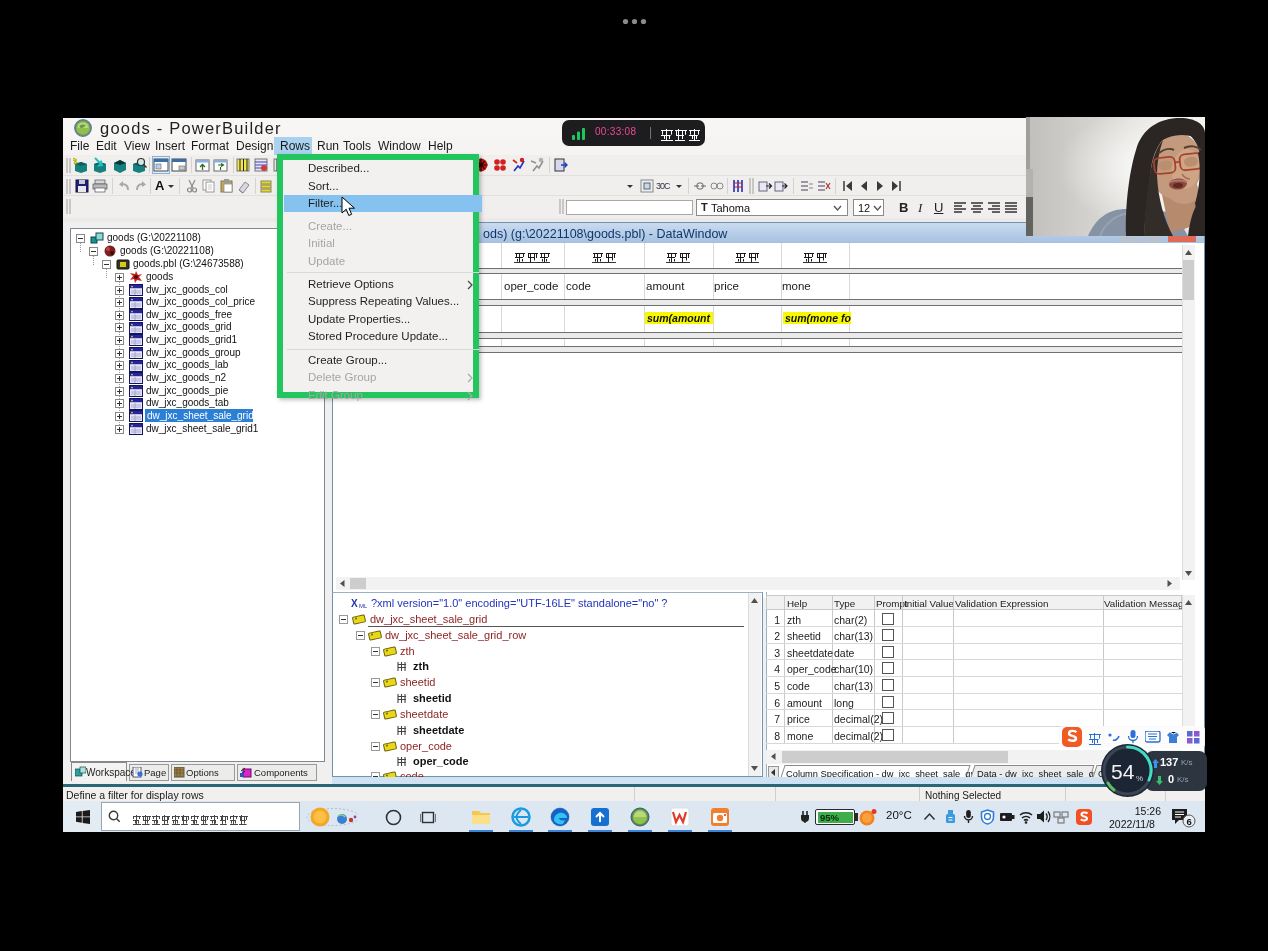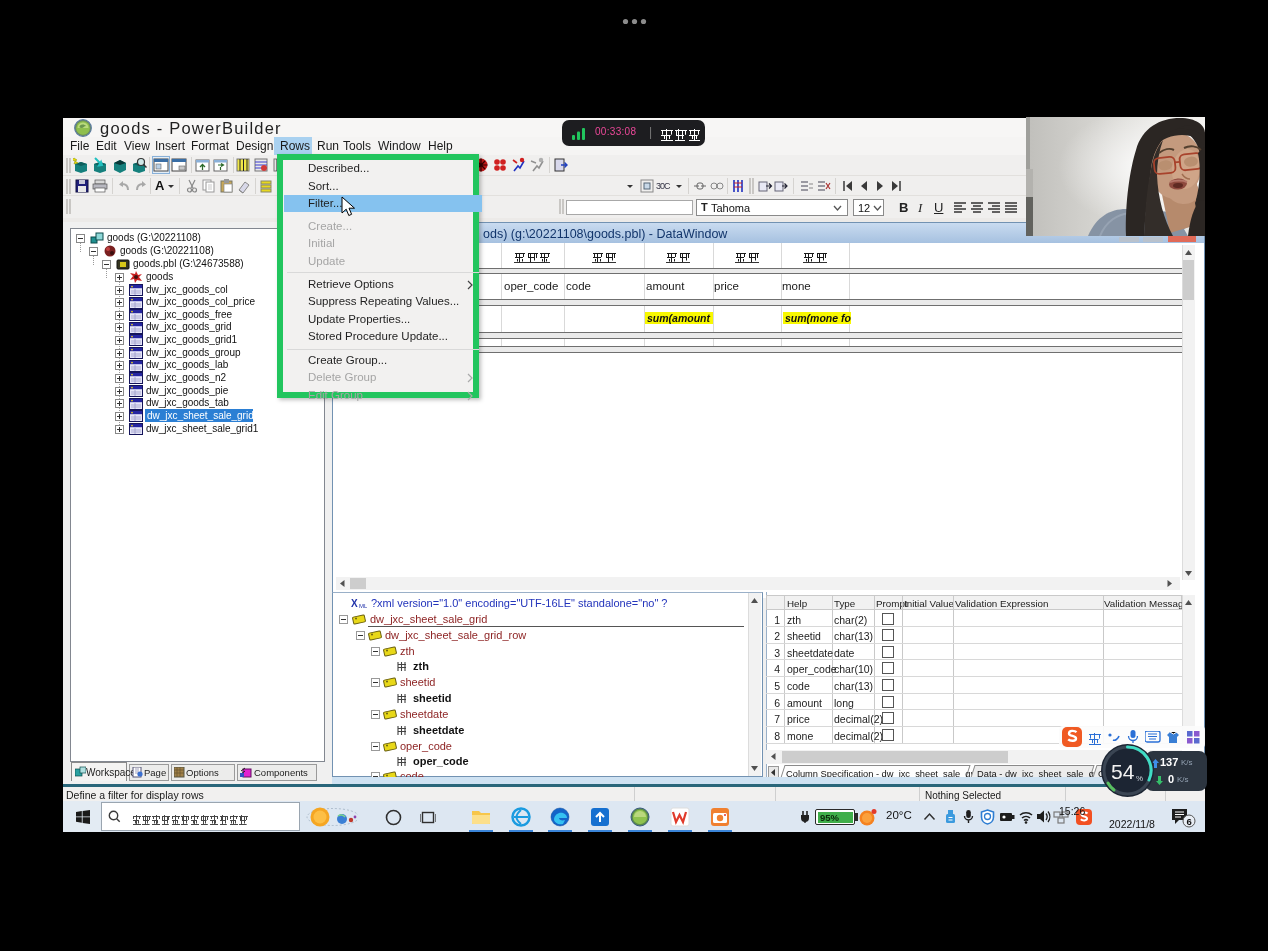--- a/index.html
+++ b/index.html
@@ -860,21 +860,21 @@
     </svg>
 <svg class="a" style="left:990px;top:8px" width="17" height="16">
       <rect x="1" y="3" width="6" height="5" fill="none" stroke="#7a7a7a" stroke-width="1.2"></rect>
       <rect x="9" y="3" width="6" height="5" fill="none" stroke="#7a7a7a" stroke-width="1.2"></rect>
       <rect x="5" y="9" width="6" height="5" fill="none" stroke="#7a7a7a" stroke-width="1.2"></rect>
     </svg>
 <svg class="a" style="left:1012px;top:7px" width="18" height="18">
       <rect x="1" y="1" width="16" height="16" rx="4" fill="#f25022"></rect>
       <path d="M12.5 5.5c-1.5-1.5-6-1.6-6 1 0 2.6 5.5 1.4 5.5 4 0 2.4-4.5 2.4-6.2.8" stroke="#fff" stroke-width="2" fill="none"></path>
     </svg>
-<span class="a" style="left:996px;top:4px;width:58px;text-align:left;font-size:10.5px;color:#111">15:26</span>
+<span class="a" style="left:1040px;top:4px;width:58px;text-align:right;font-size:10.5px;color:#111">15:26</span>
 <span class="a" style="left:1040px;top:16.5px;width:58px;text-align:center;font-size:10.5px;color:#111">2022/11/8</span>
 <svg class="a" style="left:1108px;top:7px" width="26" height="20">
       <path d="M1 1h15v11h-8l-4 4v-4H1z" fill="#1d1d1d"></path>
       <path d="M4 4h9M4 6.5h9M4 9h6" stroke="#fff" stroke-width="1"></path>
       <circle cx="18" cy="13" r="6" fill="#e8edf4" stroke="#555"></circle>
       <text x="15.5" y="16.5" font-size="9.5" font-weight="bold" fill="#111" font-family="Liberation Sans">6</text>
     </svg>
 </div>
 
 <div class="a" style="left:1026px;top:117px;width:179px;height:119px" id="webcam">

